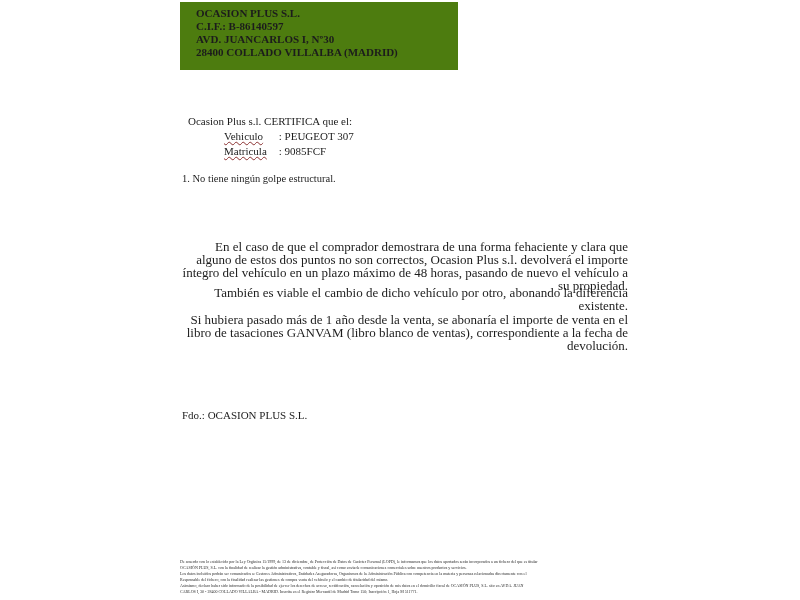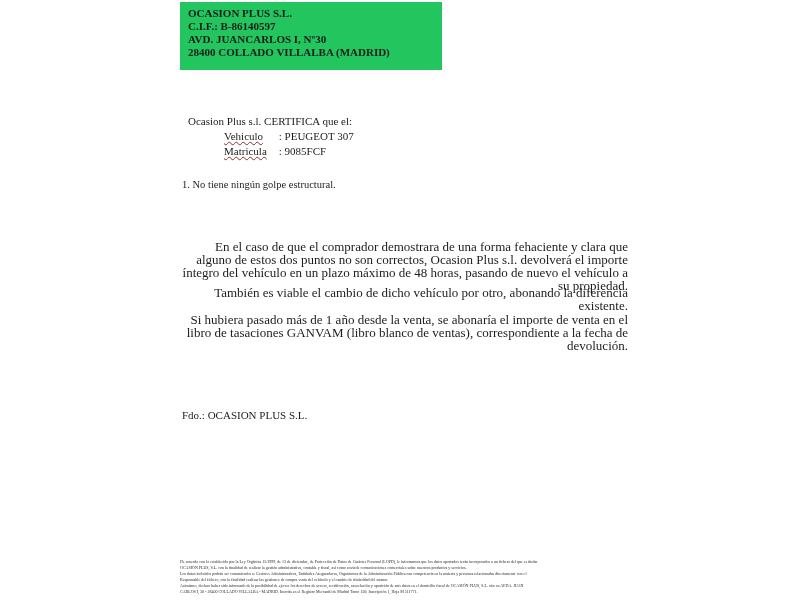--- a/index.html
+++ b/index.html
@@ -16,22 +16,22 @@
     font-family: "Liberation Serif", "DejaVu Serif", serif;
     color: #1c1c1c;
     overflow: hidden;
   }
   .header-box {
     position: absolute;
     left: 180px;
     top: 2px;
     width: 246px;
     height: 58px;
-    background: #22c55e;
-    padding: 5px 8px;
+    background: #4d7c0f;
+    padding: 5px 16px;
     font-weight: bold;
     font-size: 11px;
     line-height: 13px;
   }
   .header-box div { white-space: nowrap; }
   .date-line {
     position: absolute;
     left: 378px;
     top: 90px;
     font-size: 11px;
@@ -52,21 +52,21 @@
     text-decoration-color: #8a3030;
     text-decoration-thickness: 1px;
     margin-left: 36px;
   }
   .point {
     position: absolute;
     left: 182px;
     font-size: 10.5px;
     white-space: nowrap;
   }
-  .point-1 { top: 179px; }
+  .point-1 { top: 173px; }
   .point-2 { top: 201px; }
   .para {
     position: absolute;
     left: 182px;
     width: 446px;
     font-size: 13px;
     line-height: 13px;
     text-align: right;
   }
   .para-1 { top: 240px; }

